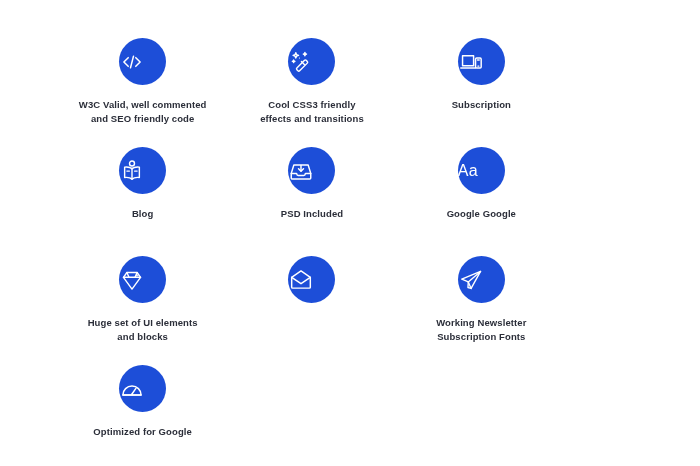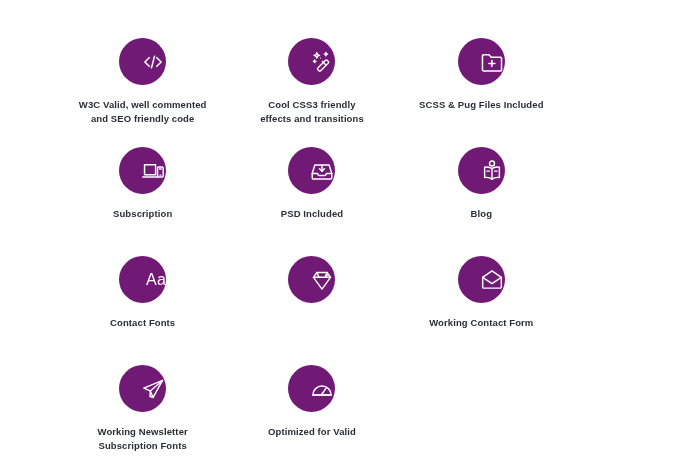--- a/index.html
+++ b/index.html
@@ -40,24 +40,24 @@
     align-items: center;
     justify-content: flex-start;
     padding-top: 8px;
     text-align: center;
   }
 
   .feature-icon-circle {
     width: 47px;
     height: 47px;
     border-radius: 50%;
-    background: #701a75;
+    background: #1d4ed8;
     display: flex;
     align-items: center;
-    justify-content: flex-end;
+    justify-content: flex-start;
     flex: none;
   }
 
   .feature-icon-circle svg {
     display: block;
   }
 
   .feature-icon-circle .glyph-text {
     font-family: "Liberation Sans", sans-serif;
     font-size: 16px;
@@ -104,97 +104,88 @@
           <path d="M7.2 3.4 L7.9 5.2 L9.7 5.9 L7.9 6.6 L7.2 8.4 L6.5 6.6 L4.7 5.9 L6.5 5.2 Z"></path>
           <path d="M15.6 3.2 L16 4.3 L17.1 4.7 L16 5.1 L15.6 6.2 L15.2 5.1 L14.1 4.7 L15.2 4.3 Z"></path>
           <path d="M5.2 10.2 L5.5 11.1 L6.4 11.4 L5.5 11.7 L5.2 12.6 L4.9 11.7 L4 11.4 L4.9 11.1 Z"></path>
           <circle cx="10.6" cy="8.3" r="0.55" fill="#ffffff" stroke="none"></circle>
         </svg>
       </div>
       <div class="feature-label">Cool CSS3 friendly
 effects and transitions</div>
     </div>
 
-    <div class="feature-item">
-      <div class="feature-icon-circle">
-        <svg width="26" height="26" viewBox="0 0 24 24" fill="none" stroke="#ffffff" stroke-width="1.4" stroke-linecap="round" stroke-linejoin="round">
-          <path d="M3.2 19.2 V6.2 a1 1 0 0 1 1-1 h5 l2 2.4 h8.6 a1 1 0 0 1 1 1 v10.6 a1 1 0 0 1 -1 1 H4.2 a1 1 0 0 1 -1 -1 Z"></path>
-          <line x1="11.9" y1="10.6" x2="11.9" y2="16.2"></line>
-          <line x1="9.1" y1="13.4" x2="14.7" y2="13.4"></line>
-        </svg>
-      </div>
-      <div class="feature-label">SCSS &amp; Pug Files Included</div>
-    </div>
 
     <div class="feature-item">
       <div class="feature-icon-circle">
         <svg width="26" height="26" viewBox="0 0 24 24" fill="none" stroke="#ffffff" stroke-width="1.35" stroke-linecap="round" stroke-linejoin="round">
           <path d="M4.2 6.3 h10.2 v9.1 H4.2 Z"></path>
           <line x1="2.6" y1="17.6" x2="16.2" y2="17.6"></line>
           <rect x="16.2" y="8.4" width="5.2" height="9.2" rx="1"></rect>
           <line x1="18" y1="10.1" x2="19.6" y2="10.1"></line>
           <line x1="18.4" y1="15.8" x2="19.2" y2="15.8"></line>
         </svg>
       </div>
       <div class="feature-label">Subscription</div>
-    </div>
-
-    <div class="feature-item">
-      <div class="feature-icon-circle">
-        <svg width="26" height="26" viewBox="0 0 24 24" fill="none" stroke="#ffffff" stroke-width="1.35" stroke-linecap="round" stroke-linejoin="round">
-          <path d="M3 14.2 L5.4 6.4 h13.2 L21 14.2 v4.3 a0.9 0.9 0 0 1 -0.9 0.9 H3.9 a0.9 0.9 0 0 1 -0.9 -0.9 Z"></path>
-          <path d="M3 14.3 h4.6 a0.5 0.5 0 0 1 0.5 0.5 a1.3 1.3 0 0 0 1.3 1.3 h5.2 a1.3 1.3 0 0 0 1.3 -1.3 a0.5 0.5 0 0 1 0.5 -0.5 H21"></path>
-          <line x1="12" y1="6.9" x2="12" y2="12.1"></line>
-          <polyline points="9.7,10 12,12.3 14.3,10"></polyline>
-        </svg>
-      </div>
-      <div class="feature-label">PSD Included</div>
     </div>
 
     <div class="feature-item">
       <div class="feature-icon-circle">
         <svg width="26" height="26" viewBox="0 0 24 24" fill="none" stroke="#ffffff" stroke-width="1.3" stroke-linecap="round" stroke-linejoin="round">
           <circle cx="12" cy="5.1" r="2.3"></circle>
           <path d="M12 9.3 v10.1"></path>
           <path d="M12 9.9 C10.6 8.6 8.2 8.1 5.2 8.4 v9.6 c3 -0.3 5.4 0.2 6.8 1.5"></path>
           <path d="M12 9.9 C13.4 8.6 15.8 8.1 18.8 8.4 v9.6 c-3 -0.3 -5.4 0.2 -6.8 1.5"></path>
           <path d="M7.3 12.1 h2.3"></path>
           <path d="M14.4 12.1 h2.3"></path>
         </svg>
       </div>
       <div class="feature-label">Blog</div>
     </div>
 
     <div class="feature-item">
       <div class="feature-icon-circle">
+        <svg width="26" height="26" viewBox="0 0 24 24" fill="none" stroke="#ffffff" stroke-width="1.35" stroke-linecap="round" stroke-linejoin="round">
+          <path d="M3 14.2 L5.4 6.4 h13.2 L21 14.2 v4.3 a0.9 0.9 0 0 1 -0.9 0.9 H3.9 a0.9 0.9 0 0 1 -0.9 -0.9 Z"></path>
+          <path d="M3 14.3 h4.6 a0.5 0.5 0 0 1 0.5 0.5 a1.3 1.3 0 0 0 1.3 1.3 h5.2 a1.3 1.3 0 0 0 1.3 -1.3 a0.5 0.5 0 0 1 0.5 -0.5 H21"></path>
+          <line x1="12" y1="6.9" x2="12" y2="12.1"></line>
+          <polyline points="9.7,10 12,12.3 14.3,10"></polyline>
+        </svg>
+      </div>
+      <div class="feature-label">PSD Included</div>
+    </div>
+
+    <div class="feature-item">
+      <div class="feature-icon-circle">
         <span class="glyph-text">Aa</span>
       </div>
-      <div class="feature-label">Contact Fonts</div>
+      <div class="feature-label">Google Google</div>
     </div>
 
     <div class="feature-item">
       <div class="feature-icon-circle">
         <svg width="26" height="26" viewBox="0 0 24 24" fill="none" stroke="#ffffff" stroke-width="1.3" stroke-linecap="round" stroke-linejoin="round">
           <path d="M4.1 9.5 h15.8 L12 20.4 Z"></path>
           <path d="M4.1 9.5 L7.3 5.1 h9.4 l3.2 4.4"></path>
           <line x1="7.3" y1="5.1" x2="9.2" y2="9.5"></line>
           <line x1="16.7" y1="5.1" x2="14.8" y2="9.5"></line>
           <path d="M16.6 5.9 L17.1 7.1 L18.3 7.6 L17.1 8.1 L16.6 9.3 L16.1 8.1 L14.9 7.6 L16.1 7.1 Z" fill="#ffffff" stroke="none"></path>
         </svg>
       </div>
+      <div class="feature-label">Huge set of UI elements
+and blocks</div>
     </div>
 
     <div class="feature-item">
       <div class="feature-icon-circle">
         <svg width="26" height="26" viewBox="0 0 24 24" fill="none" stroke="#ffffff" stroke-width="1.35" stroke-linecap="round" stroke-linejoin="round">
           <path d="M3.4 9.5 L12 3.6 l8.6 5.9 v9.1 a0.9 0.9 0 0 1 -0.9 0.9 H4.3 a0.9 0.9 0 0 1 -0.9 -0.9 Z"></path>
           <polyline points="3.4,9.5 12,15.4 20.6,9.5"></polyline>
         </svg>
       </div>
-      <div class="feature-label">Working Contact Form</div>
     </div>
 
     <div class="feature-item">
       <div class="feature-icon-circle">
         <svg width="26" height="26" viewBox="0 0 24 24" fill="none" stroke="#ffffff" stroke-width="1.3" stroke-linecap="round" stroke-linejoin="round">
           <path d="M20.8 4.1 L3.5 11.2 l6 2.6 l2.6 6 Z"></path>
           <line x1="20.8" y1="4.1" x2="9.5" y2="13.8"></line>
           <path d="M9.5 13.8 L9.2 18.9 L12.1 19.8"></path>
         </svg>
       </div>
@@ -204,18 +195,18 @@
 
     <div class="feature-item">
       <div class="feature-icon-circle">
         <svg width="26" height="26" viewBox="0 0 24 24" fill="none" stroke="#ffffff" stroke-width="1.35" stroke-linecap="round" stroke-linejoin="round">
           <path d="M3.6 17.6 A8.4 8.4 0 0 1 20.4 17.6 Z"></path>
           <line x1="3.6" y1="17.6" x2="20.4" y2="17.6"></line>
           <line x1="12" y1="16.6" x2="15.6" y2="11.4"></line>
           <circle cx="12" cy="17" r="0.9" fill="#ffffff" stroke="none"></circle>
         </svg>
       </div>
-      <div class="feature-label">Optimized for Valid</div>
+      <div class="feature-label">Optimized for Google</div>
     </div>
 
 
   </div>
 </div>
 
 </body></html>

